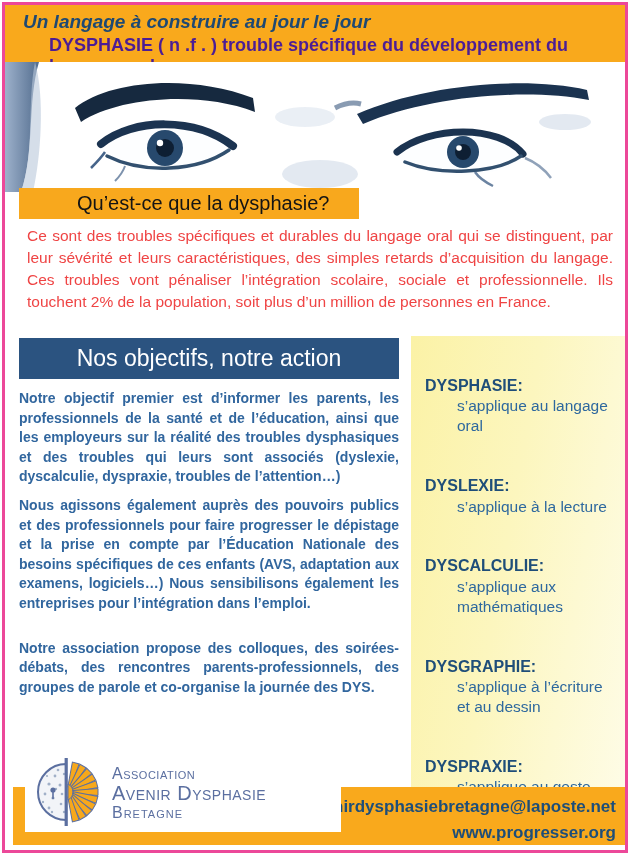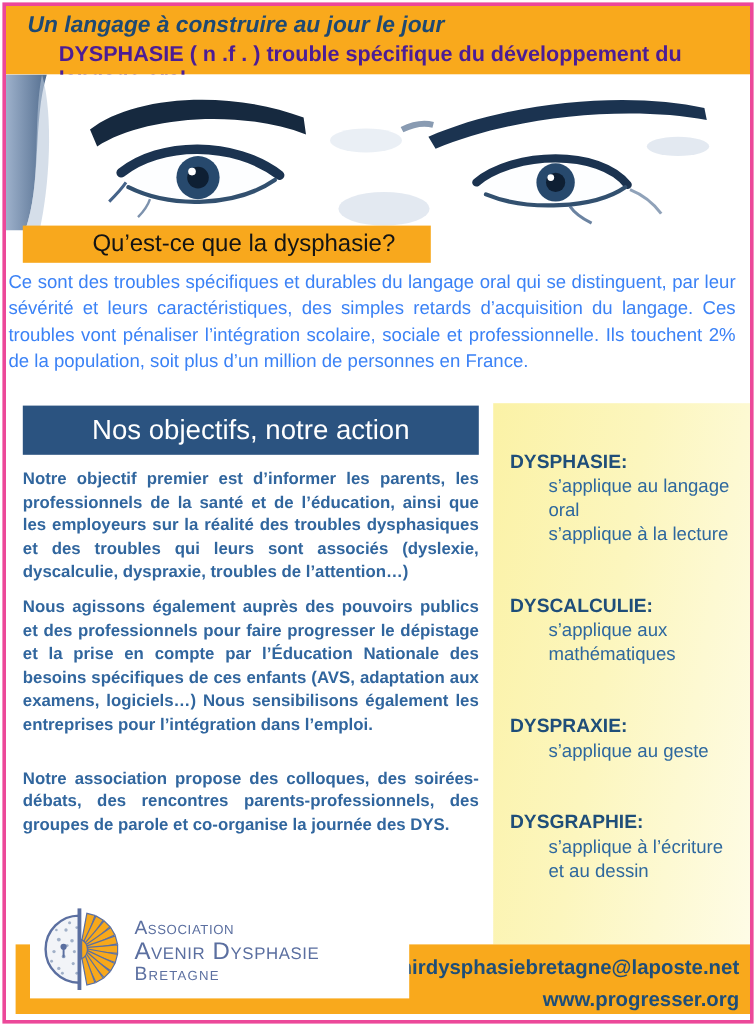--- a/index.html
+++ b/index.html
@@ -11,21 +11,21 @@
   .tagline{padding:6px 0 0 18px;font-size:19px;font-style:italic;font-weight:bold;color:#1E4973;}
   .definition{padding:2px 0 0 44px;font-size:18px;font-weight:bold;color:#4c1d95;}
 
   
   .eyes{position:absolute;top:57px;left:0;width:620px;height:130px;}
   .eyes svg{display:block;width:100%;height:100%;}
 
   
   .quest-box{position:absolute;top:183px;left:14px;width:340px;height:31px;background:#F8A81D;z-index:2;}
   .quest-box span{display:block;padding-left:26px;line-height:31px;font-size:20px;color:#141414;margin-left:32px;}
-  .intro{position:absolute;top:220px;left:2px;right:12px;color:#3b82f6;font-size:15.5px;line-height:1.42;text-align:justify;}
+  .intro{position:absolute;top:220px;left:22px;right:12px;color:#ef4444;font-size:15.5px;line-height:1.42;text-align:justify;}
 
   
   .banner{position:absolute;top:333px;left:14px;width:380px;height:41px;background:#2B5380;}
   .banner span{display:block;text-align:center;line-height:41px;color:#fff;font-size:23px;}
   .left-col{position:absolute;top:384px;left:14px;width:380px;color:#31669E;font-size:14px;line-height:1.4;text-align:justify;font-weight:bold;}
   .left-col p{margin:0 0 9px 0;}
   .left-col p.spaced{margin-top:25px;}
 
   
   .dys-panel{position:absolute;top:331px;left:406px;right:0;bottom:63px;
@@ -114,33 +114,34 @@
     <p class="spaced">Notre association propose des colloques, des soirées-débats, des rencontres parents-professionnels, des groupes de parole et co-organise la journée des DYS.</p>
   </div>
 
   <div class="dys-panel">
     <div class="dys-list">
       <div>
         <div class="dys-label">DYSPHASIE:</div>
         <div class="dys-desc">s’applique au langage oral</div>
       </div>
       <div>
+        <div class="dys-label">DYSLEXIE:</div>
         <div class="dys-desc">s’applique à la lecture</div>
       </div>
       <div>
         <div class="dys-label">DYSCALCULIE:</div>
         <div class="dys-desc">s’applique aux mathématiques</div>
       </div>
       <div>
+        <div class="dys-label">DYSGRAPHIE:</div>
+        <div class="dys-desc">s’applique  à l’écriture et au  dessin</div>
+      </div>
+      <div>
         <div class="dys-label">DYSPRAXIE:</div>
         <div class="dys-desc">s’applique au geste</div>
-      </div>
-      <div>
-        <div class="dys-label">DYSGRAPHIE:</div>
-        <div class="dys-desc">s’applique  à l’écriture et au  dessin</div>
       </div>
     </div>
   </div>
 
   <div class="contact-band">
     <div class="contact">
       <div>avenirdysphasiebretagne@laposte.net</div>
       <div>www.progresser.org</div>
     </div>
   </div>

